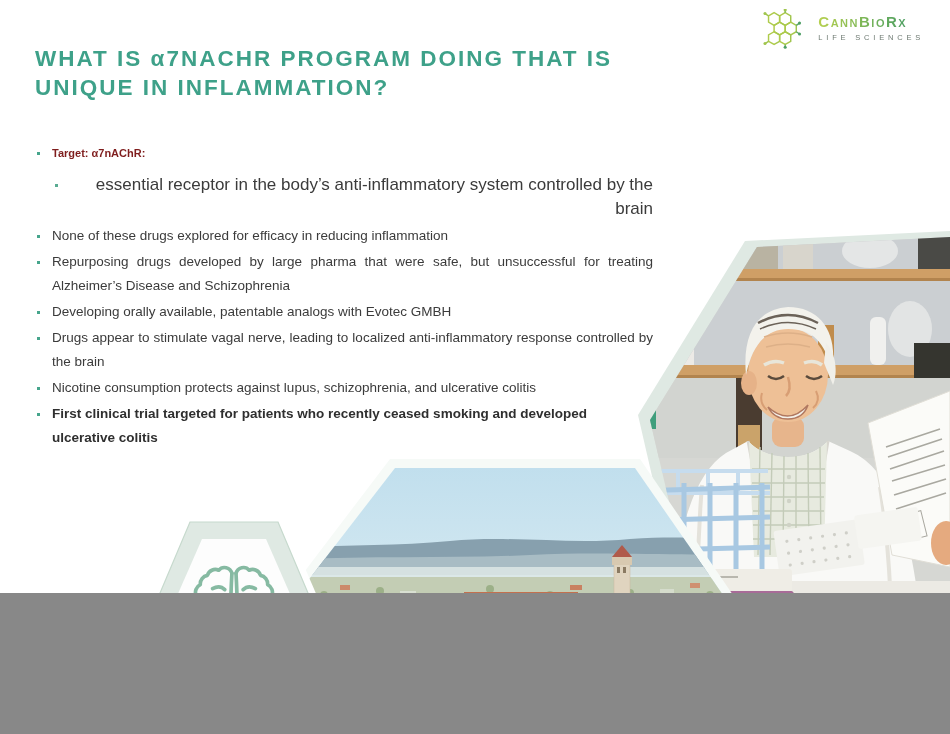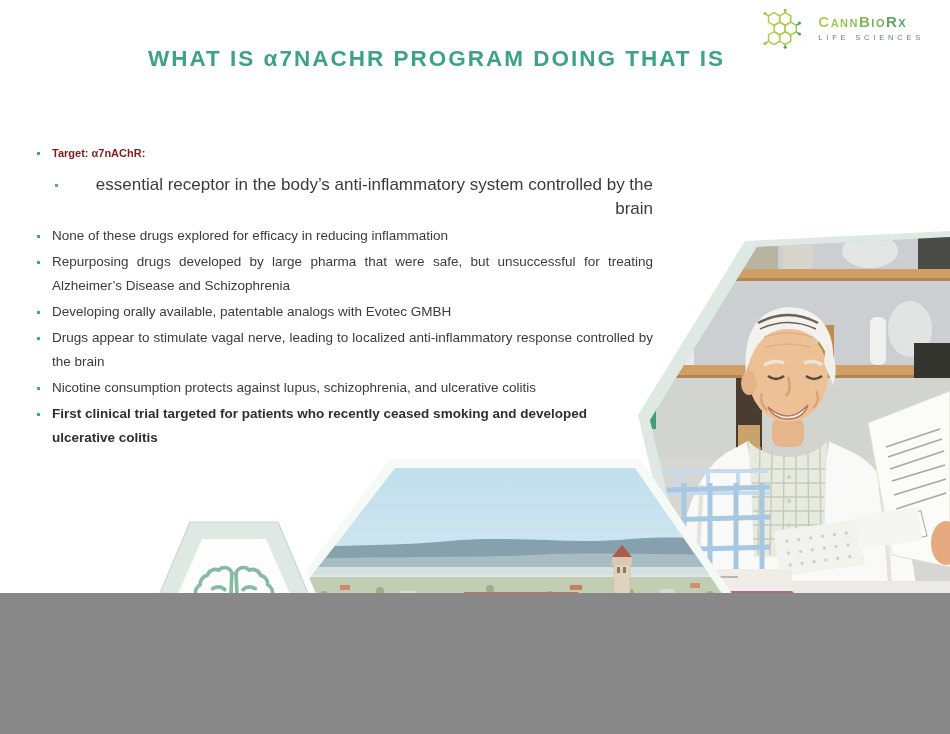--- a/index.html
+++ b/index.html
@@ -16,21 +16,21 @@
     font-weight:bold; letter-spacing:1.5px; line-height:16px; white-space:nowrap;
     background:linear-gradient(90deg,#b6d04e 0%,#7ab558 45%,#3c9668 100%);
     -webkit-background-clip:text; background-clip:text; color:transparent;
   }
   .logo-name .lg{font-size:15px;} .logo-name .sm{font-size:11px;}
   .logo-tagline{font-size:7.5px; letter-spacing:3.8px; color:#6e7a72; margin-top:2px; white-space:nowrap;}
   
   .title{
     position:absolute; left:35px; top:44px; width:690px;
     color:#3ea189; font-size:22.5px; font-weight:bold; letter-spacing:2px;
-    line-height:29px; white-space:nowrap;text-align:right;
+    line-height:29px; white-space:nowrap;
   }
   
   .bullets{position:absolute; left:35px; top:141px; width:618px; list-style:none; margin:0; padding:0;}
   .b-item{position:relative; padding-left:17px; margin:0 0 2px 0;
     font-size:13.5px; line-height:24px; color:#3b3b3b; text-align:justify;}
   .b-item::before{content:""; position:absolute; left:2px; top:11px; width:3px; height:3px; background:#46a58c;}
   .b-item.first{font-size:11px; font-weight:bold; color:#7f1d1d; margin-bottom:8px; text-align:left;}
   .b-item.lvl2{margin-left:20px; padding-left:14px; font-size:17px; margin-bottom:3px; text-align:right;}
   .b-item.lvl2::before{left:0; top:11px; background:#5aab92;}
   .b-item.boldtxt{font-weight:bold; color:#2f2f2f; text-align:left;}
@@ -91,20 +91,21 @@
       </g>
     </svg>
     <div class="logo-textcol">
       <div class="logo-name"><span class="lg">C</span><span class="sm">ANN</span><span class="lg">B</span><span class="sm">IO</span><span class="lg">R</span><span class="sm">X</span></div>
       <div class="logo-tagline">LIFE SCIENCES</div>
     </div>
   </div>
 
   <div class="title">
     <div>WHAT IS α7NACHR PROGRAM DOING THAT IS</div>
+    <div>UNIQUE IN INFLAMMATION?</div>
   </div>
 
   <ul class="bullets">
     <li class="b-item first"><span>Target: α7nAChR:</span></li>
     <li class="b-item lvl2"><span>essential receptor in the body’s anti-inflammatory system controlled by the brain</span></li>
     <li class="b-item"><span>None of these drugs explored for efficacy in reducing inflammation</span></li>
     <li class="b-item"><span>Repurposing drugs developed by large pharma that were safe, but unsuccessful for treating Alzheimer’s Disease and Schizophrenia</span></li>
     <li class="b-item"><span>Developing orally available, patentable analogs with Evotec GMBH</span></li>
     <li class="b-item"><span>Drugs appear to stimulate vagal nerve, leading to localized anti-inflammatory response controlled by the brain</span></li>
     <li class="b-item"><span>Nicotine consumption protects against lupus, schizophrenia, and ulcerative colitis</span></li>

